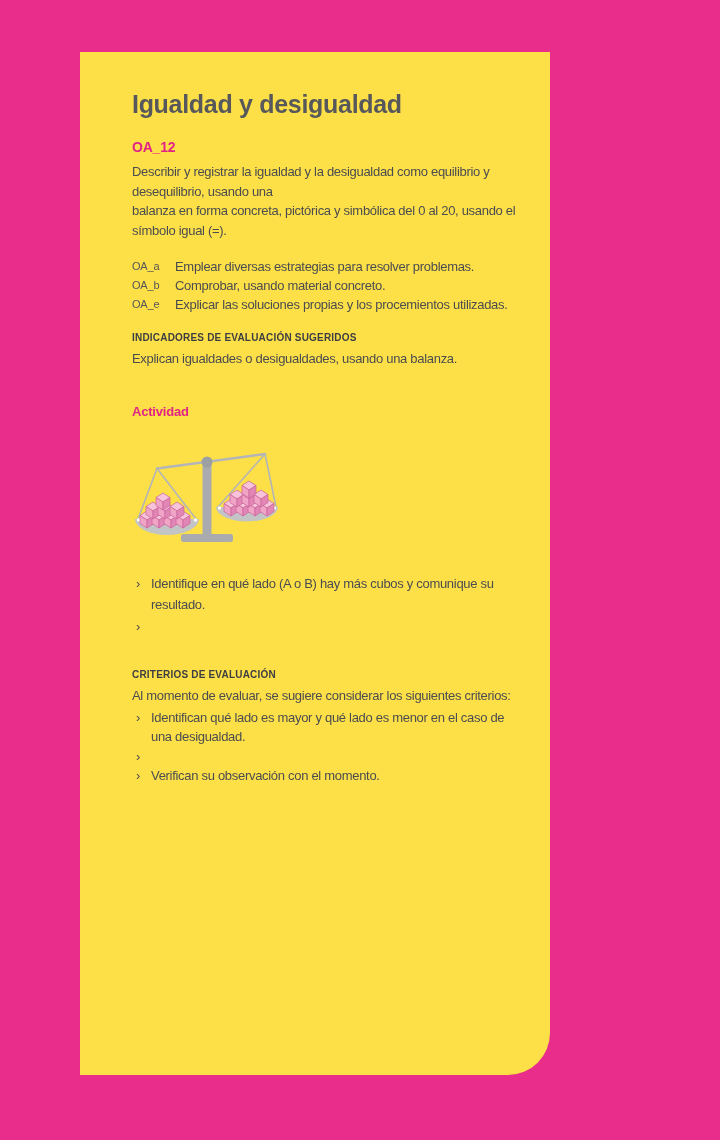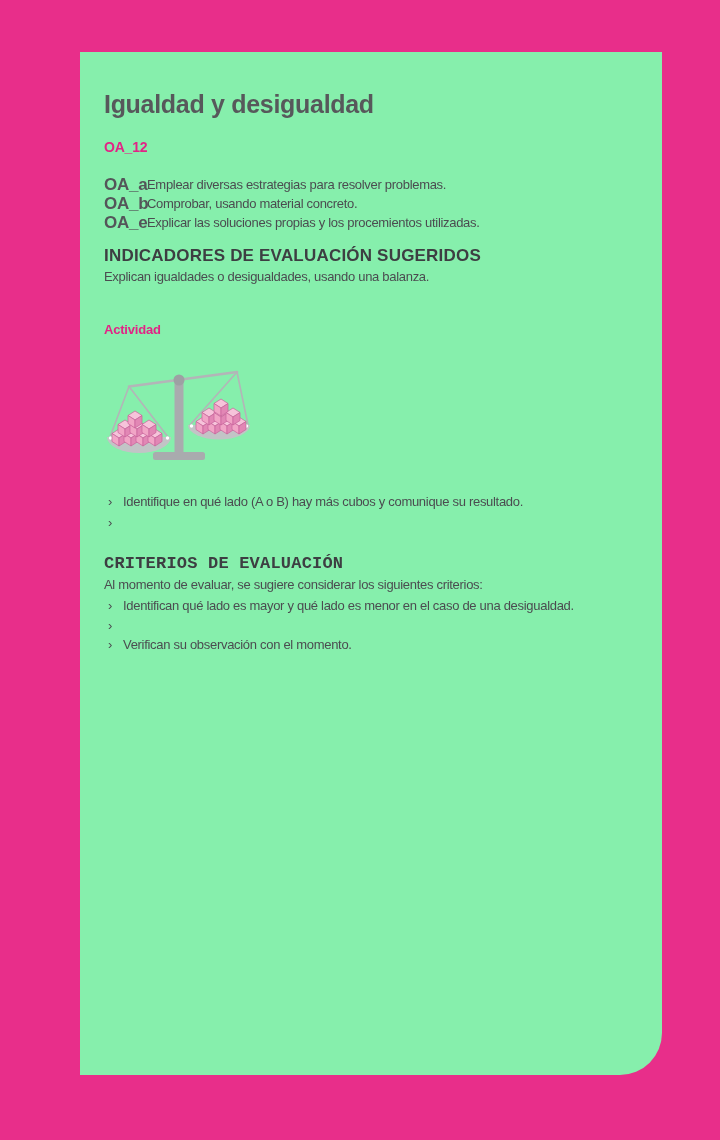--- a/index.html
+++ b/index.html
@@ -6,25 +6,25 @@
   body{
     width:720px;height:1140px;
     background:#E82E8A;
     font-family:"Liberation Sans", sans-serif;
     position:relative;
     overflow:hidden;
   }
   .card{
     position:absolute;
     left:80px;top:52px;
-    width:582px;height:1023px;
-    background:#86efac;
+    width:470px;height:1023px;
+    background:#fde047;
     border-radius:0 0 42px 0;
     box-sizing:border-box;
-    padding:38px 28px 0 24px;
+    padding:38px 28px 0 52px;
   }
   h1.page-title{
     margin:0;
     font-size:25px;line-height:28px;
     font-weight:bold;
     color:#57585B;
     letter-spacing:-0.3px;
   }
   h2.pink-heading{
     margin:19px 0 0 0;
@@ -41,31 +41,31 @@
     font-size:13px;line-height:19.5px;
     color:#4B4C50;
     letter-spacing:-0.3px;
   }
   p.desc{margin:4px 0 0 0;}
   p.desc span{display:block;}
   .oa-list{margin-top:17px;}
   .oa-row{display:flex;line-height:19px;}
   .oa-label{
     width:43px;flex:0 0 43px;
-    font-weight:bold;color:#545559;
-    font-size:17px;letter-spacing:-0.2px;
+    font-weight:normal;color:#545559;
+    font-size:11px;letter-spacing:-0.2px;
   }
   h3.section-heading{
     margin:16px 0 0 0;
-    font-size:17px;line-height:15px;
+    font-size:10px;line-height:15px;
     font-weight:bold;
     color:#3D3E42;
     letter-spacing:0.2px;
   }
-  h3.criterios-heading{margin-top:22px;font-family:Liberation Mono, monospace;}
+  h3.criterios-heading{margin-top:30px;}
   p.after-heading{margin:4px 0 0 0;}
   p.act-intro{margin:3px 0 0 0;}
   svg.balance{
     display:block;
     margin:29px 0 0 -4px;
   }
   ul.arrow-list{
     list-style:none;
     margin:27px 0 0 0;
     padding:0 0 0 4px;
@@ -80,20 +80,24 @@
 </style>
 </head>
 <body>
 
 <div class="card">
 
   <h1 class="page-title">Igualdad y desigualdad</h1>
 
   <h2 class="pink-heading">OA_12</h2>
 
+  <p class="body-text desc">
+    <span>Describir y registrar la igualdad y la desigualdad como equilibrio y desequilibrio, usando una</span>
+    <span>balanza en forma concreta, pictórica y simbólica del 0 al 20, usando el símbolo igual (=).</span>
+  </p>
 
   <div class="oa-list body-text">
     <div class="oa-row">
       <span class="oa-label">OA_a</span>
       <span>Emplear diversas estrategias para resolver problemas.</span>
     </div>
     <div class="oa-row">
       <span class="oa-label">OA_b</span>
       <span>Comprobar, usando material concreto.</span>
     </div>

